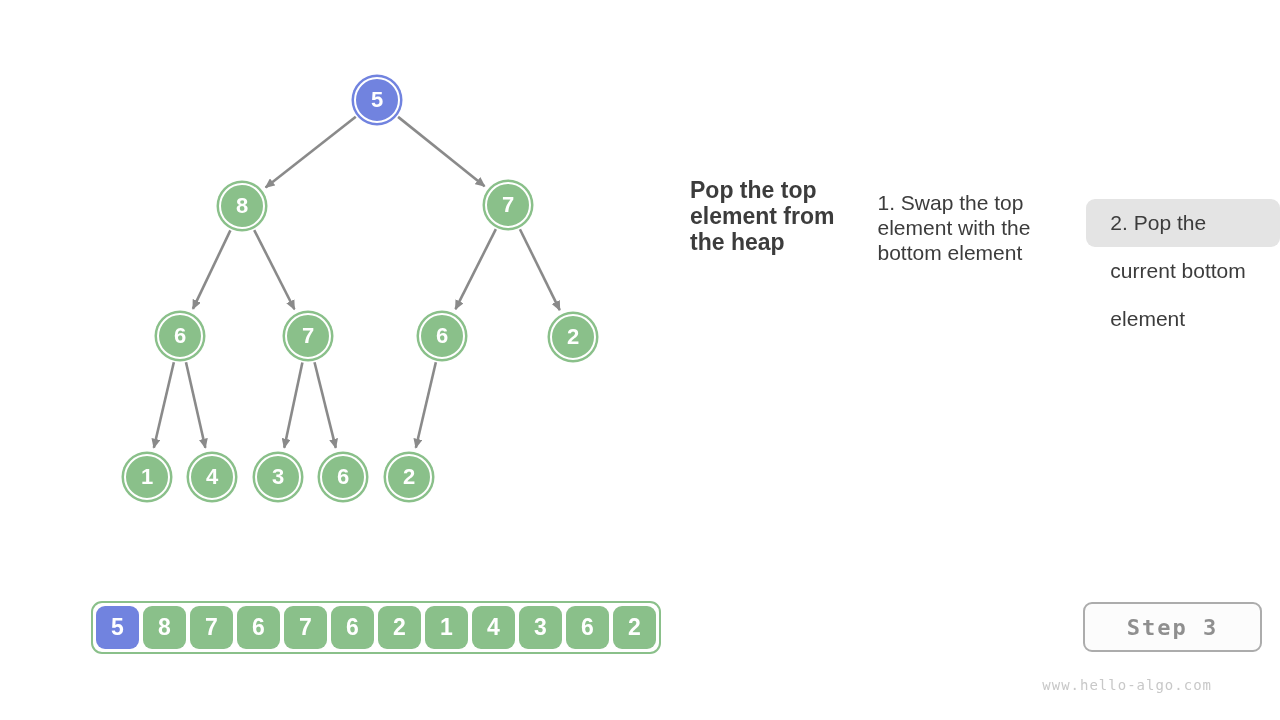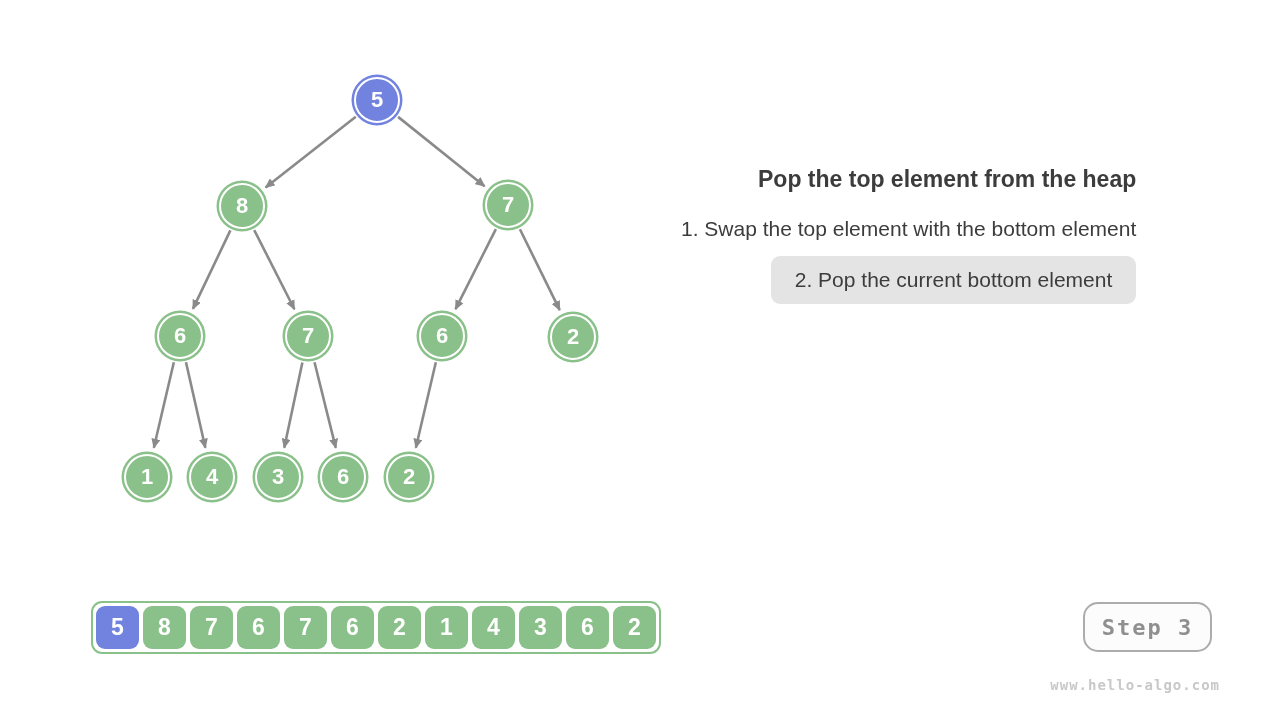--- a/index.html
+++ b/index.html
@@ -19,21 +19,21 @@
     text-align:center;line-height:42px;
     color:#ffffff;font-size:22px;font-weight:700;
     font-family:"Liberation Sans", sans-serif;
   }
   .node.green{background:#8AC08A;box-shadow:0 0 0 2.5px #8AC08A;}
   .node.blue{background:#7183DF;box-shadow:0 0 0 2.5px #7183DF;}
 
   
   .instructions{
     position:absolute;left:667px;top:166px;
-    display:flex;flex-direction:column;align-items:flex-end;
+    display:flex;flex-direction:row;align-items:center;
     color:#3C3C3C;
   }
   .instr-title{margin:0 0 0 23px;font-size:23px;line-height:26px;font-weight:700;}
   .instr-item{margin:24px 0 0 14px;font-size:21px;line-height:25px;}
   .instr-item.highlighted{
     margin:15px 0 0 0;background:#E4E4E4;border-radius:9px;
     padding:0 24px;height:48px;line-height:48px;
   }
 
   
@@ -45,30 +45,30 @@
   .cell{
     width:43px;height:43px;border-radius:9px;
     text-align:center;line-height:43px;
     color:#ffffff;font-size:23px;font-weight:700;
     background:#8AC08A;
   }
   .cell.blue{background:#7183DF;}
 
   
   .step-badge{
-    position:absolute;left:1083px;top:602px;width:129px;height:50px;
-    box-sizing:border-box;border:2px solid #ACACAC;border-radius:15px;
+    position:absolute;left:1083px;top:602px;width:179px;height:50px;
+    box-sizing:border-box;border:2px solid #ACACAC;border-radius:9px;
     background:#FCFCFC;display:flex;align-items:center;justify-content:center;
     font-family:"DejaVu Sans Mono", monospace;
     font-size:22px;font-weight:700;color:#8F8F8F;letter-spacing:2px;
   }
   .watermark{
-    position:absolute;right:60px;top:677px;
+    position:absolute;right:68px;top:677px;
     font-family:"DejaVu Sans Mono", monospace;
-    font-size:14px;color:#C8C8C8;letter-spacing:1px;font-weight:bold;
+    font-size:14px;color:#C8C8C8;letter-spacing:1px;
   }
 </style>
 </head>
 <body>
 
 <div class="stage">
 
   <div class="tree">
     <svg id="edges-svg" width="700" height="560">
       <defs>

